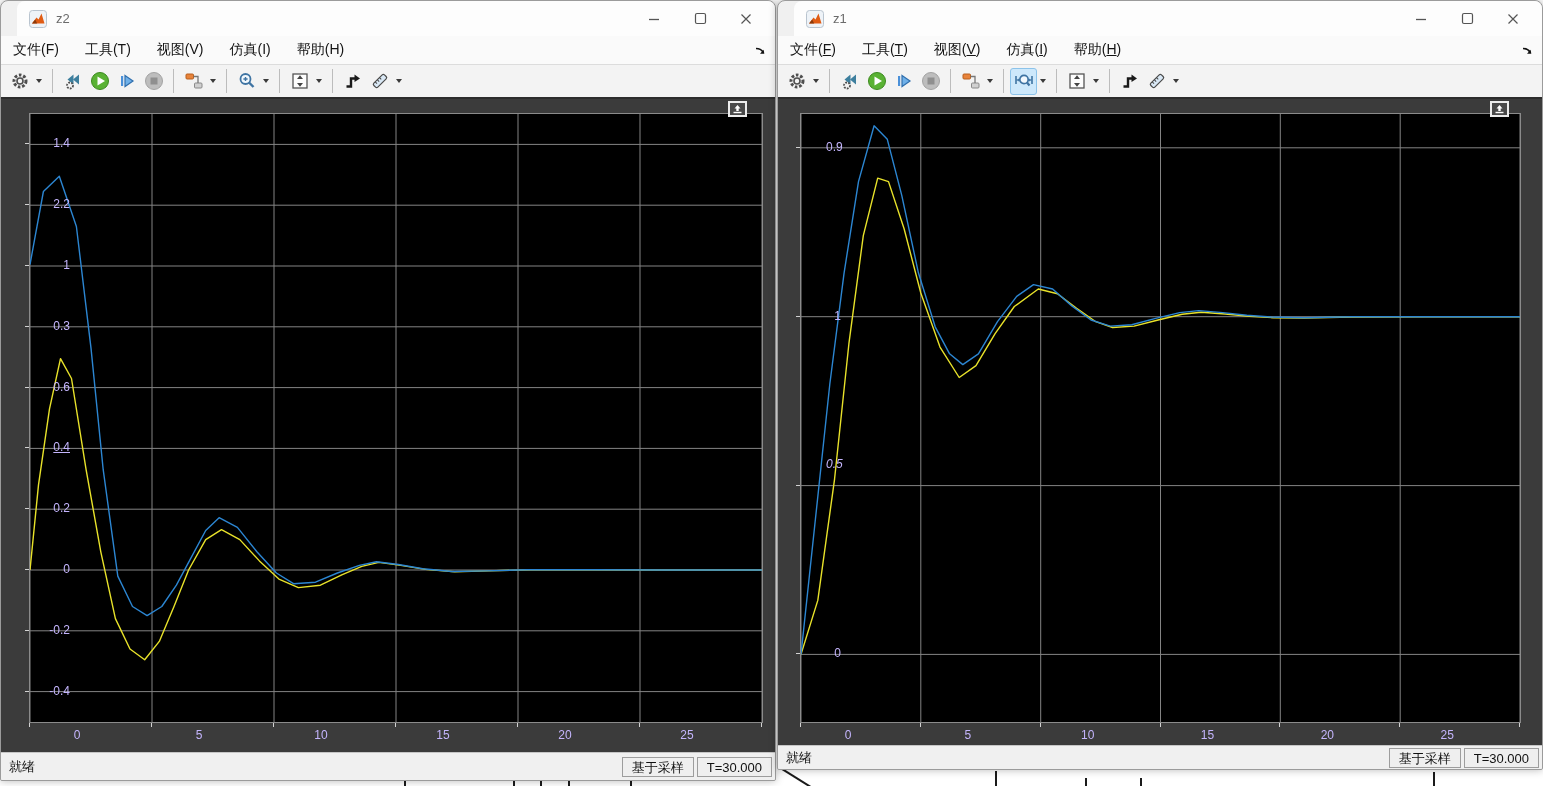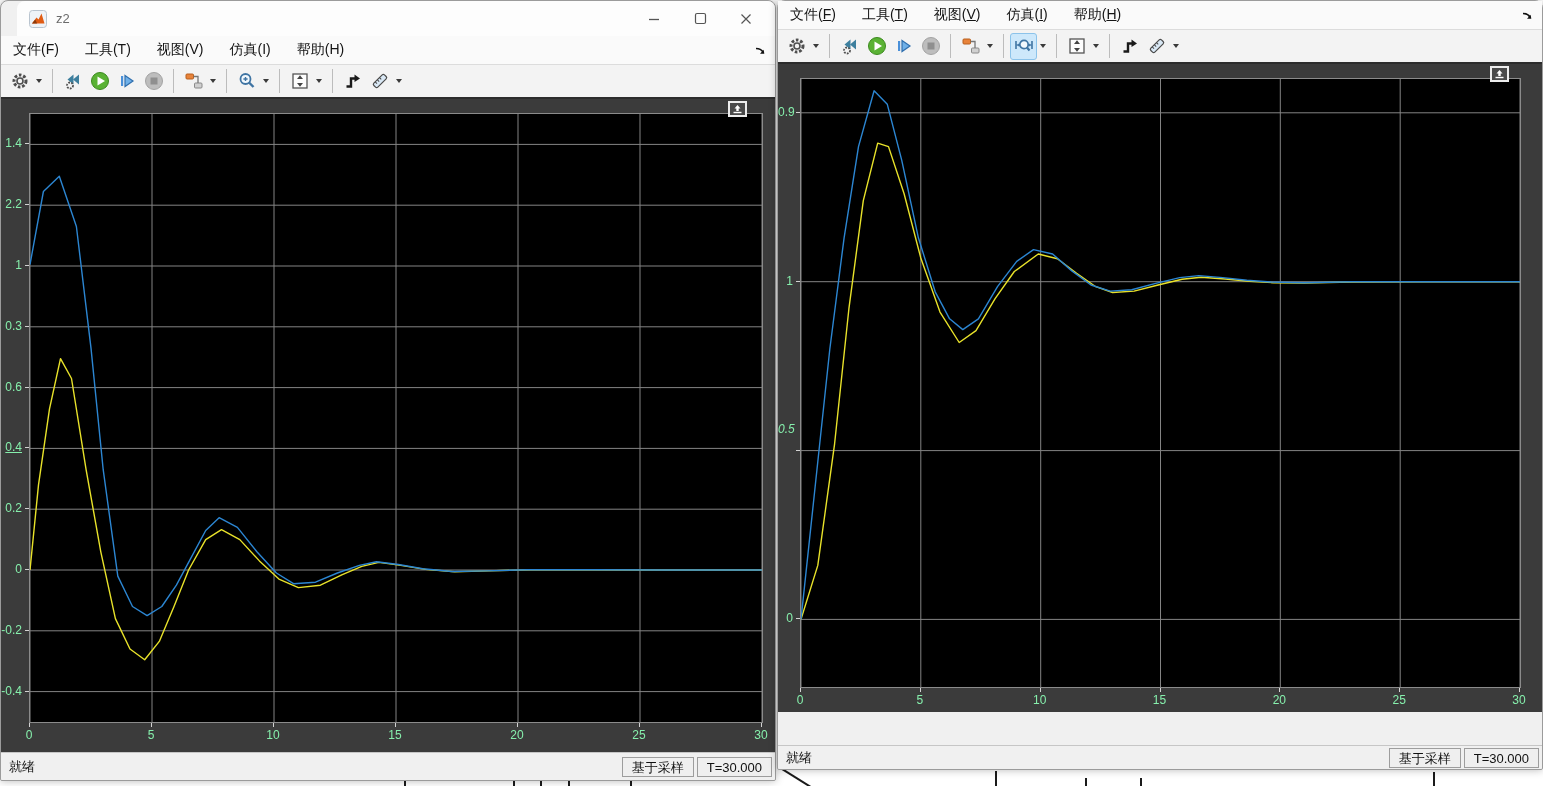--- a/index.html
+++ b/index.html
@@ -44,21 +44,21 @@
 
   
   .plot-frame { position:relative; background:#3b3b3b; overflow:hidden; }
   #win-z2 .plot-frame { height:655px; }
   #win-z1 .plot-frame { height:648px; }
   .canvas { position:absolute; top:14px; background:#000;
             border:1px solid #8b8b8b; }
   #win-z2 .canvas { left:28px; width:734px; height:610px; }
   #win-z1 .canvas { left:22px; width:721px; height:610px; }
   .canvas svg { display:block; }
-  .tick-label { position:absolute; color:#86efac; font-size:12px; line-height:14px; }
+  .tick-label { position:absolute; color:#c4b5fd; font-size:12px; line-height:14px;margin-left:48px; }
   .tick-label.y { text-align:right; }
   .tick-label.x { text-align:center; }
   .tick-mark { position:absolute; background:#d2d2d2; }
 
   .expand-btn { position:absolute; top:2px; width:19px; height:16px;
                 background:#4a4a4a; border:2px solid #ededed;
                 display:flex; align-items:center; justify-content:center; }
   #win-z2 .expand-btn { left:727px; }
   #win-z1 .expand-btn { left:712px; }
 
@@ -274,20 +274,47 @@
     </div>
 
   <div class="statusbar">
     <span class="status-ready">就绪</span>
     <span class="status-box">基于采样</span>
     <span class="status-box">T=30.000</span>
   </div>
 </div>
 
 <div class="window" id="win-z1">
+  <div class="titlebar">
+    <span class="app-icon">
+      <svg viewBox="0 0 18 18" width="18" height="18">
+          <rect x="0.5" y="0.5" width="17" height="17" rx="3" fill="#eef3f8" stroke="#b9c4cf"></rect>
+          <path d="M3,13.5 L7.5,7.5 L9.5,9.5 L12.5,3.5 L15.5,13.5 z" fill="#e05c14"></path>
+          <path d="M3,13.5 L6.2,9.4 L8.2,13.5 z" fill="#8c3a0a"></path>
+        </svg>
+    </span>
+    <span class="title-text">z1</span>
+    <span class="win-controls">
+      <span class="win-btn">
+          <svg width="12" height="12">
+            <line x1="1" y1="6.5" x2="11" y2="6.5" stroke="#555" stroke-width="1.3"></line>
+          </svg>
+        </span>
+      <span class="win-btn">
+          <svg width="13" height="13">
+            <rect x="1.5" y="1.5" width="10" height="10" rx="1.5" fill="none" stroke="#555" stroke-width="1.2"></rect>
+          </svg>
+        </span>
+      <span class="win-btn">
+          <svg width="12" height="12">
+            <path d="M1.5,1.5 L10.5,10.5 M10.5,1.5 L1.5,10.5" stroke="#555" stroke-width="1.2"></path>
+          </svg>
+        </span>
+    </span>
+  </div>
 
   <div class="menubar">
     <span class="menu-item"><span>文件(</span><span class="menu-key">F</span><span>)</span></span>
     <span class="menu-item"><span>工具(</span><span class="menu-key">T</span><span>)</span></span>
     <span class="menu-item"><span>视图(</span><span class="menu-key">V</span><span>)</span></span>
     <span class="menu-item"><span>仿真(</span><span class="menu-key">I</span><span>)</span></span>
     <span class="menu-item"><span>帮助(</span><span class="menu-key">H</span><span>)</span></span>
     <span class="overflow-arrow"><svg width="14" height="12">
           <path d="M2,3.5 C6,3.5 7.5,4.5 9,7" fill="none" stroke="#111" stroke-width="1.6"></path>
           <path d="M6,8.8 L10.3,8.8 L9.6,4.8 z" fill="#111"></path>

